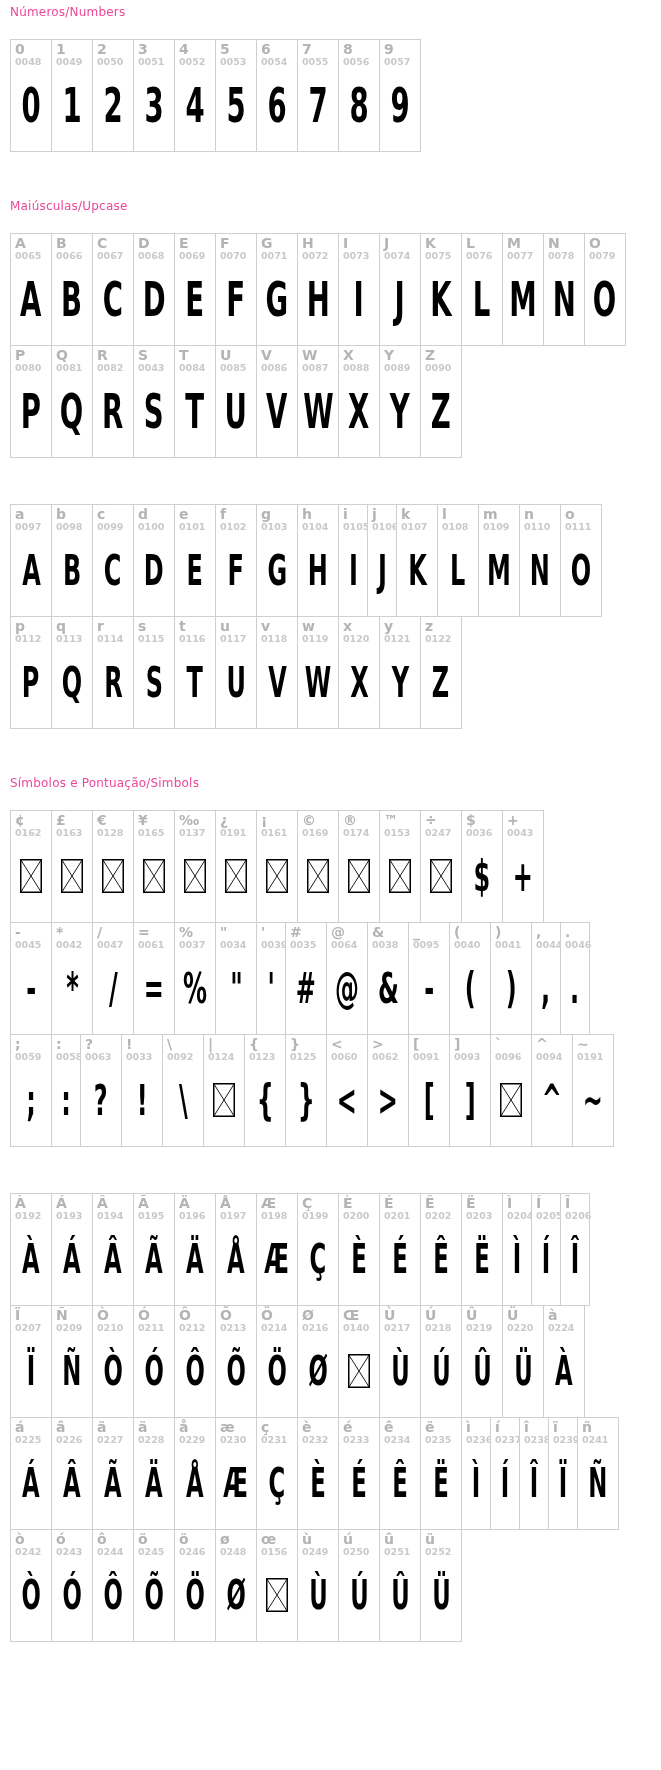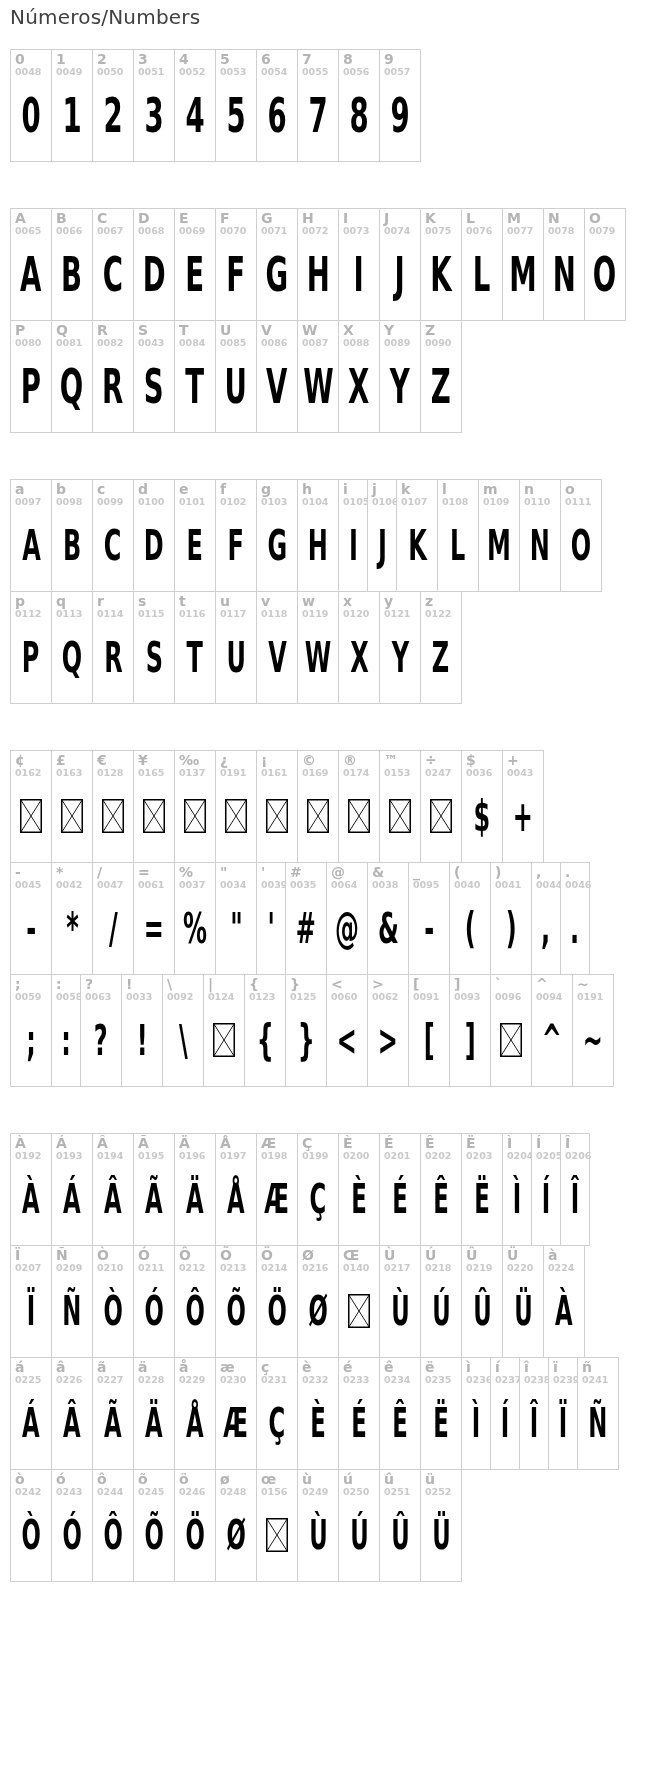--- a/index.html
+++ b/index.html
@@ -2,21 +2,21 @@
 <html><head>
 <meta charset="utf-8">
 <style>
   html,body{margin:0;padding:0;background:#ffffff;}
   body{width:661px;min-height:1770px;font-family:"Liberation Sans",sans-serif;}
   .page{padding:5px 0 0 10px;}
   .section{margin-top:47px;}
   .section:first-child{margin-top:0;}
   .section-title{
     font-family:"DejaVu Sans",sans-serif;
-    font-size:20px;font-weight:400;color:#404040;
+    font-size:12px;font-weight:400;color:#ec4899;
     margin:0 0 21px 0;letter-spacing:.2px;
   }
   .tables{display:block;}
   .row{display:flex;width:max-content;margin-top:-1px;background:#fff;}
   .cell{
     box-sizing:border-box;width:42px;height:113px;
     border:1px solid #cfcfcf;margin-left:-1px;
     display:flex;flex-direction:column;background:#fff;
   }
   .cell:first-child{margin-left:0;}
@@ -138,20 +138,21 @@
             </div>
             <div class="glyph-area">
               <span class="glyph">9</span>
             </div>
           </div>
         </div>
       </div>
   </div>
 
   <div class="section sec-uppercase">
+    <h2 class="section-title">Maiúsculas/Upcase</h2>
     <div class="tables">
         <div class="row">
           <div class="cell">
             <div class="cell-head">
               <span class="ch">A</span>
               <span class="code">0065</span>
             </div>
             <div class="glyph-area">
               <span class="glyph">A</span>
             </div>
@@ -624,20 +625,21 @@
             </div>
             <div class="glyph-area">
               <span class="glyph">z</span>
             </div>
           </div>
         </div>
       </div>
   </div>
 
   <div class="section sec-symbols">
+    <h2 class="section-title">Símbolos e Pontuação/Simbols</h2>
     <div class="tables">
         <div class="row">
           <div class="cell">
             <div class="cell-head">
               <span class="ch">¢</span>
               <span class="code">0162</span>
             </div>
             <div class="glyph-area">
               <svg width="22" height="34" viewBox="0 0 22 34" class="missing-box">
                 <rect x="0.75" y="0.75" width="20.5" height="32.5" fill="none" stroke="#000000" stroke-width="1.5"></rect>

